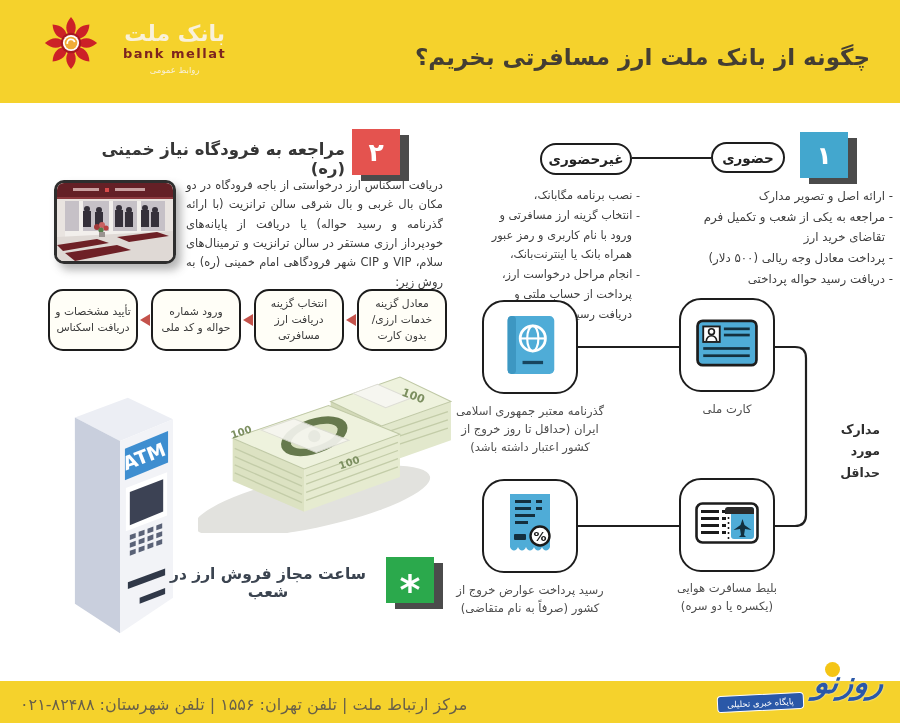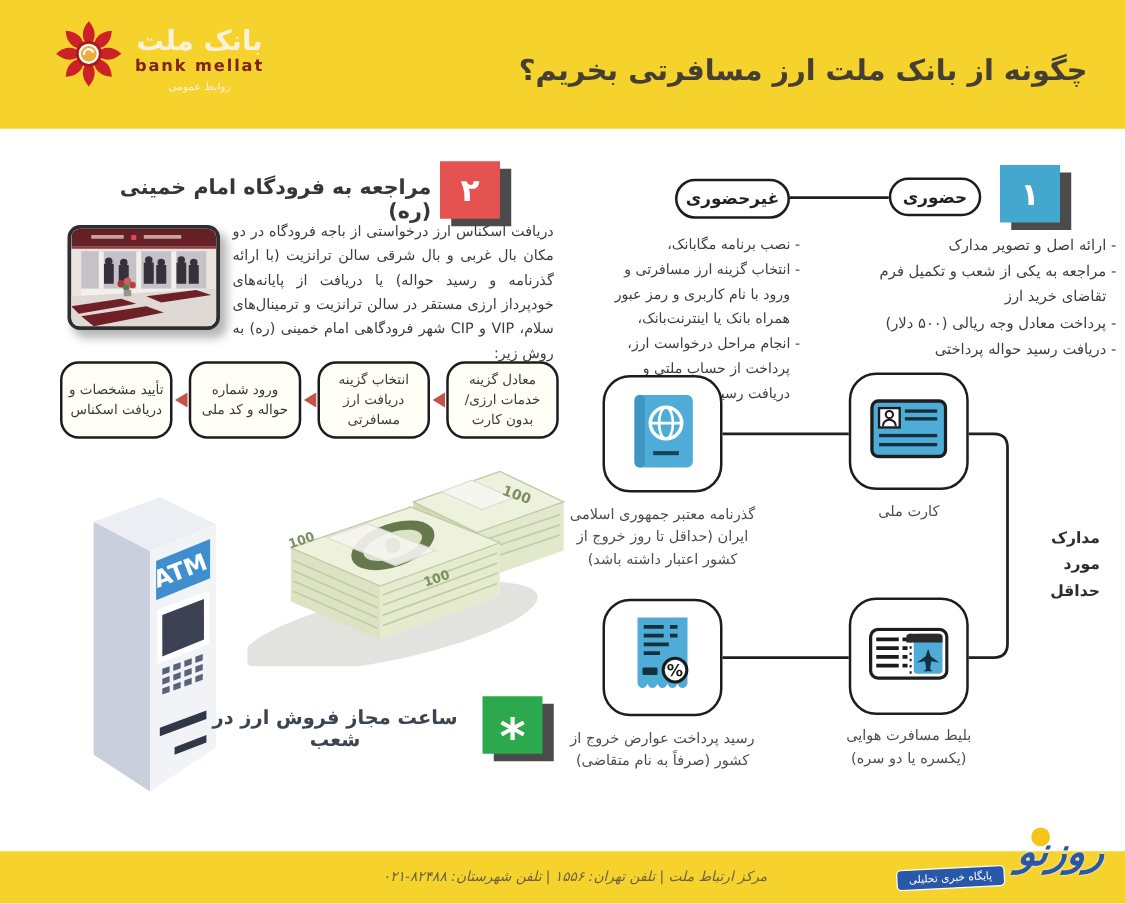--- a/index.html
+++ b/index.html
@@ -2,21 +2,21 @@
 <html lang="fa"><head>
 <meta charset="utf-8">
 <style>
   * { margin:0; padding:0; box-sizing:border-box; }
   html,body { background:#ffffff; }
   body { font-family:"DejaVu Sans", sans-serif; }
   #canvas { position:relative; width:900px; height:723px; background:#ffffff; overflow:hidden; direction:rtl; }
 
   
   .header { position:absolute; top:0; left:0; width:900px; height:103px; background:#F5D22C; }
-  .logo { position:absolute; left:44px; top:16px; display:flex; direction:ltr; align-items:flex-start; gap:10px; }
+  .logo { position:absolute; left:44px; top:16px; display:flex; direction:ltr; align-items:flex-start; gap:25px; }
   .logo-texts { display:flex; flex-direction:column; align-items:center; padding-top:6px; }
   .logo-fa { font-size:22px; font-weight:bold; color:#F9F1DA; line-height:1.05; }
   .logo-en { font-size:13px; font-weight:bold; color:#7D241F; letter-spacing:1.5px; margin-top:1px; }
   .logo-sub { font-size:8.5px; color:#F9F1DA; margin-top:4px; }
   .header-title { position:absolute; right:30px; top:44px; font-size:23px; font-weight:bold; color:#443E33; }
 
   
   .num-sq { position:absolute; width:48px; height:46px; display:flex; align-items:center; justify-content:center;
             color:#fff; font-size:25px; font-weight:bold; box-shadow:9px 6px 0 #4B4B4B; z-index:3; }
   #sq1 { left:800px; top:132px; background:#43A7CE; }
@@ -66,21 +66,21 @@
 
   #atm   { position:absolute; left:46px;  top:386px; }
   #money { position:absolute; left:198px; top:368px; }
 
   
   #hours-title { position:absolute; left:158px; top:565px; width:220px; font-size:15.5px; font-weight:bold; color:#3B4450; text-align:center; }
   #hours-lines { position:absolute; left:158px; top:594px; width:220px; font-size:11.4px; color:#5C6470; line-height:2.0; text-align:right; }
 
   
   .footer { position:absolute; left:0; top:681px; width:900px; height:42px; background:#F5D22C; }
-  #footer-text { position:absolute; left:20px; top:14px; width:880px; text-align:center; font-size:11px; color:#686049;font-style:italic; }
+  #footer-text { position:absolute; left:20px; top:14px; width:880px; text-align:left; font-size:16px; color:#686049; }
   #roozno { position:absolute; right:4px; top:662px; width:170px; height:60px; direction:ltr; z-index:4; }
   .roozno-script { position:absolute; right:12px; top:2px; font-size:31px; font-weight:bold; font-style:italic;
                    color:#2A58A8; letter-spacing:-1px; transform:skewX(-6deg); text-shadow:0 0 2px rgba(255,255,255,.9); }
   .roozno-dot { position:absolute; right:56px; top:0px; width:15px; height:15px; border-radius:50%; background:#F4C516; }
   .roozno-ribbon { position:absolute; right:92px; top:32px; background:#2A58A8; color:#fff; font-size:8.5px;
                    padding:2.5px 9px; border-radius:4px; border:1.5px solid #fff; white-space:nowrap; transform:rotate(-3deg); }
 </style>
 </head>
 <body>
 
@@ -213,21 +213,21 @@
       </svg>
     </span>
   </div>
   <div class="doc-label" id="label-ticket">بلیط مسافرت هوایی (یکسره یا دو سره)</div>
 
   <div id="docs-side-label">مدارک مورد حداقل</div>
 
   <div class="num-sq" id="sq2">
     <span>۲</span>
   </div>
-  <div id="step2-title">مراجعه به فرودگاه امام خمینی (ره)</div>
+  <div id="step2-title">مراجعه به فرودگاه نیاز خمینی (ره)</div>
 
   <div id="photo">
     <svg width="116" height="78" viewBox="0 0 116 78">
       <rect x="0" y="0" width="116" height="78" fill="#E9E4E0"></rect>
       <rect x="0" y="0" width="116" height="14" fill="#642026"></rect>
       <rect x="16" y="5" width="26" height="3" fill="#C9A0A0"></rect>
       <rect x="48" y="5" width="4" height="4" fill="#D94A4A"></rect>
       <rect x="58" y="5" width="30" height="3" fill="#C9A0A0"></rect>
       <rect x="0" y="14" width="116" height="2" fill="#8B3A3F"></rect>
       <rect x="8" y="18" width="100" height="30" fill="#C6C1C7"></rect>

